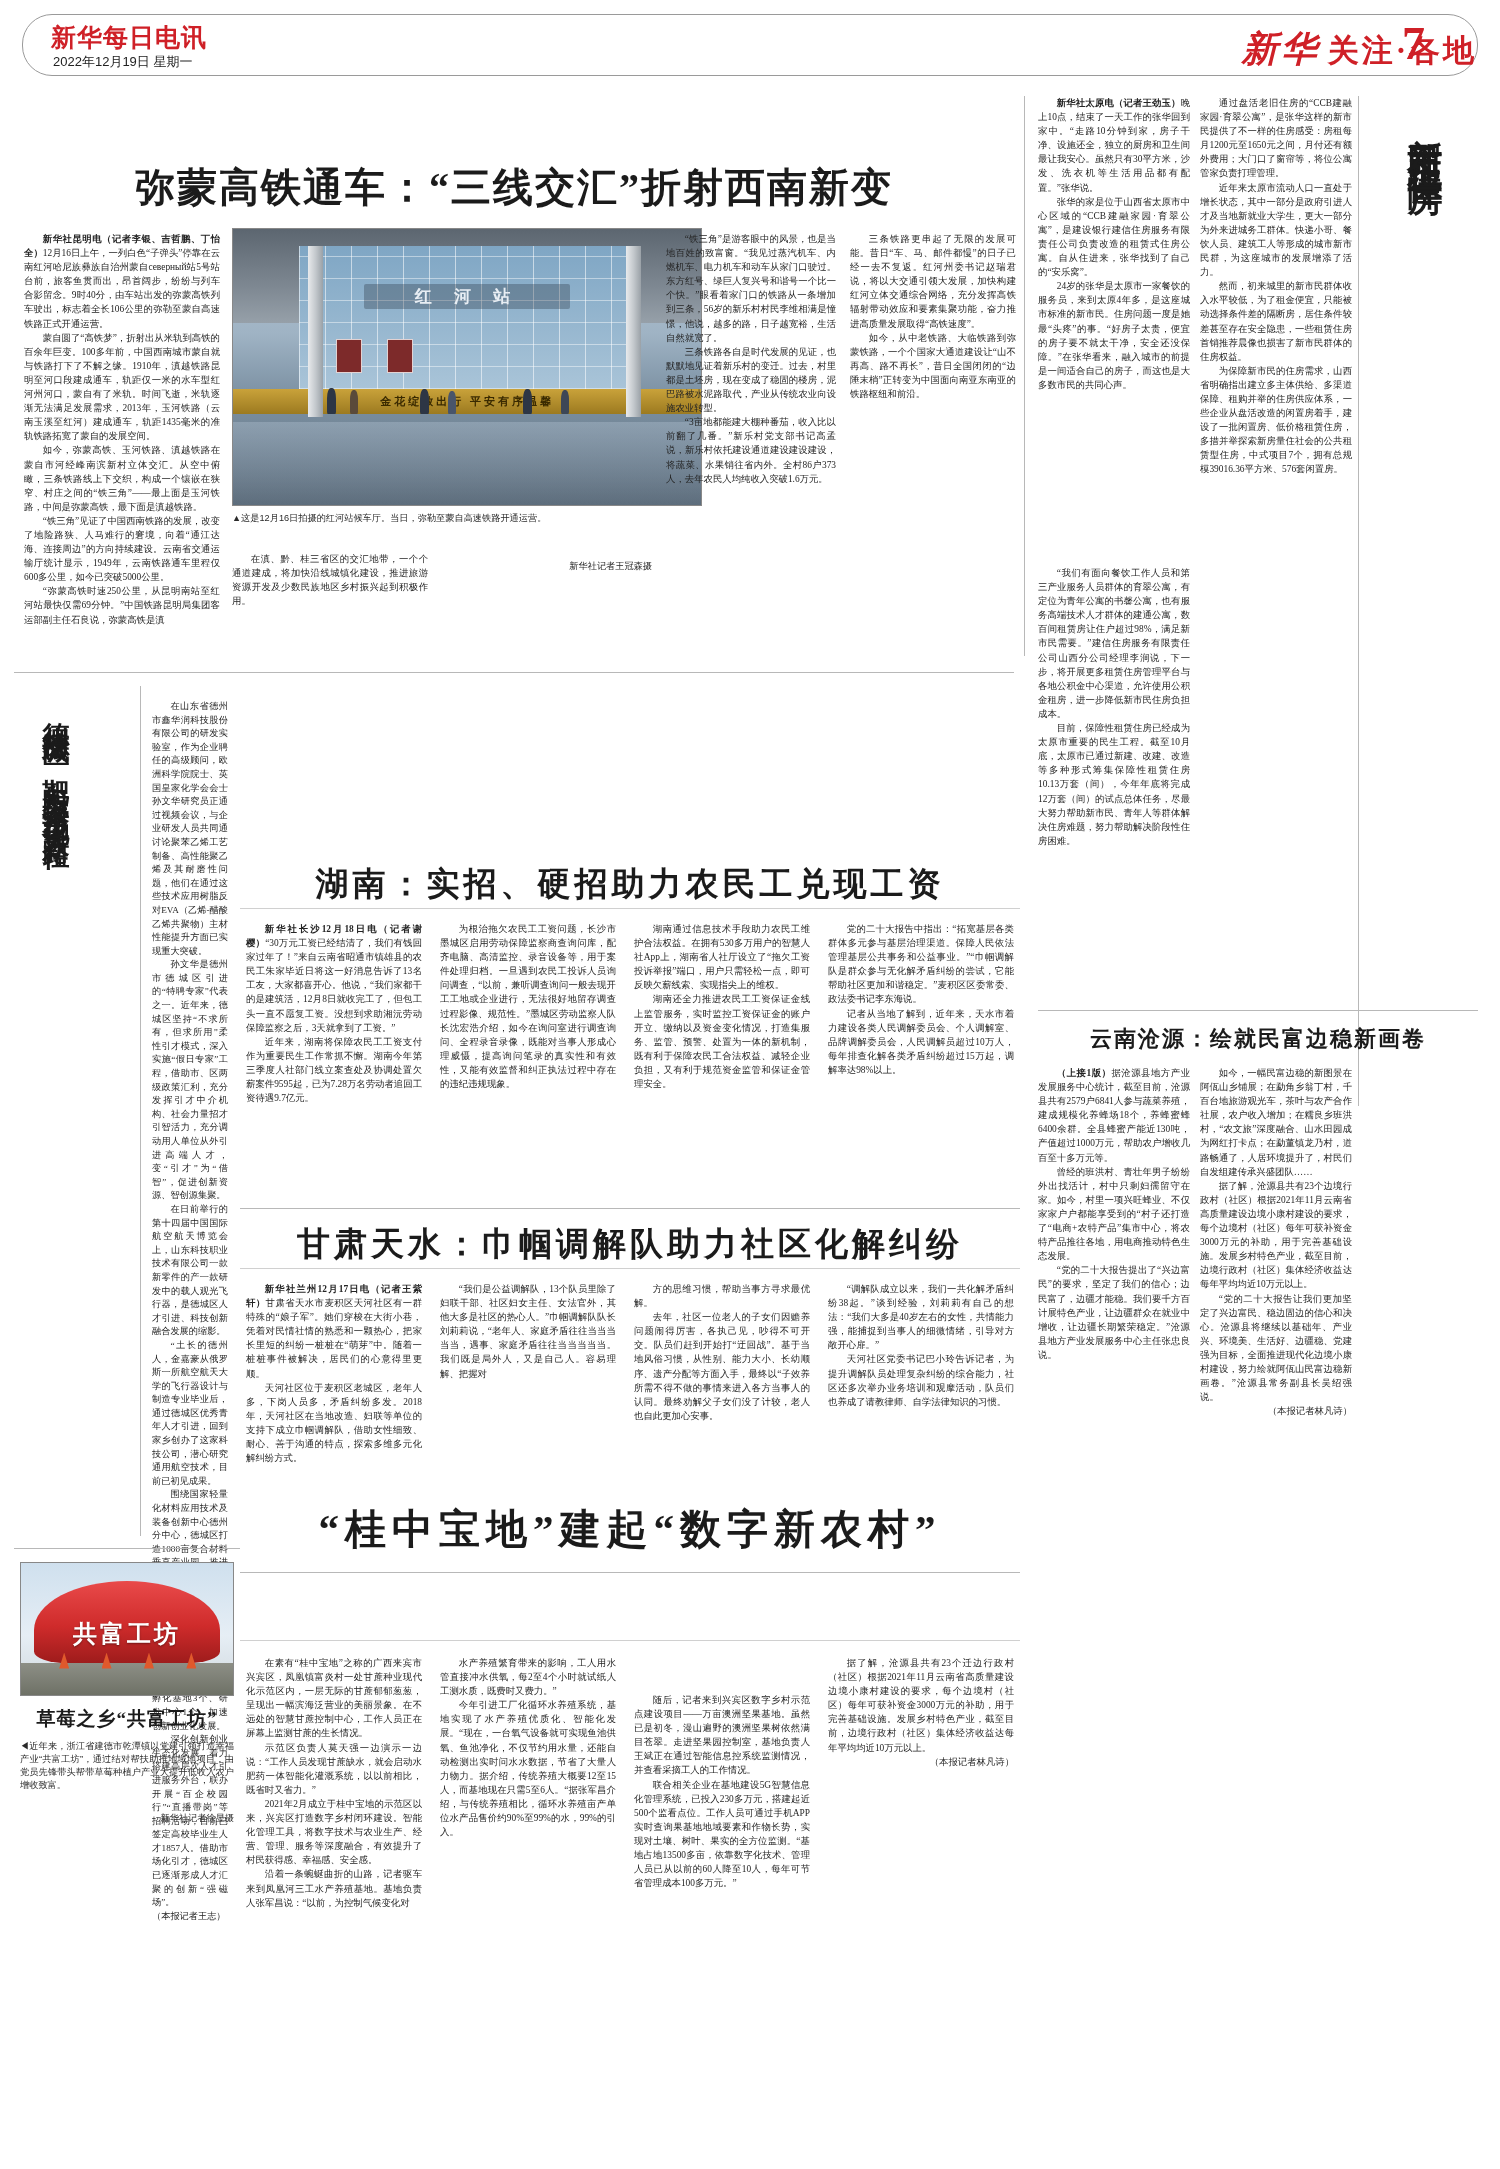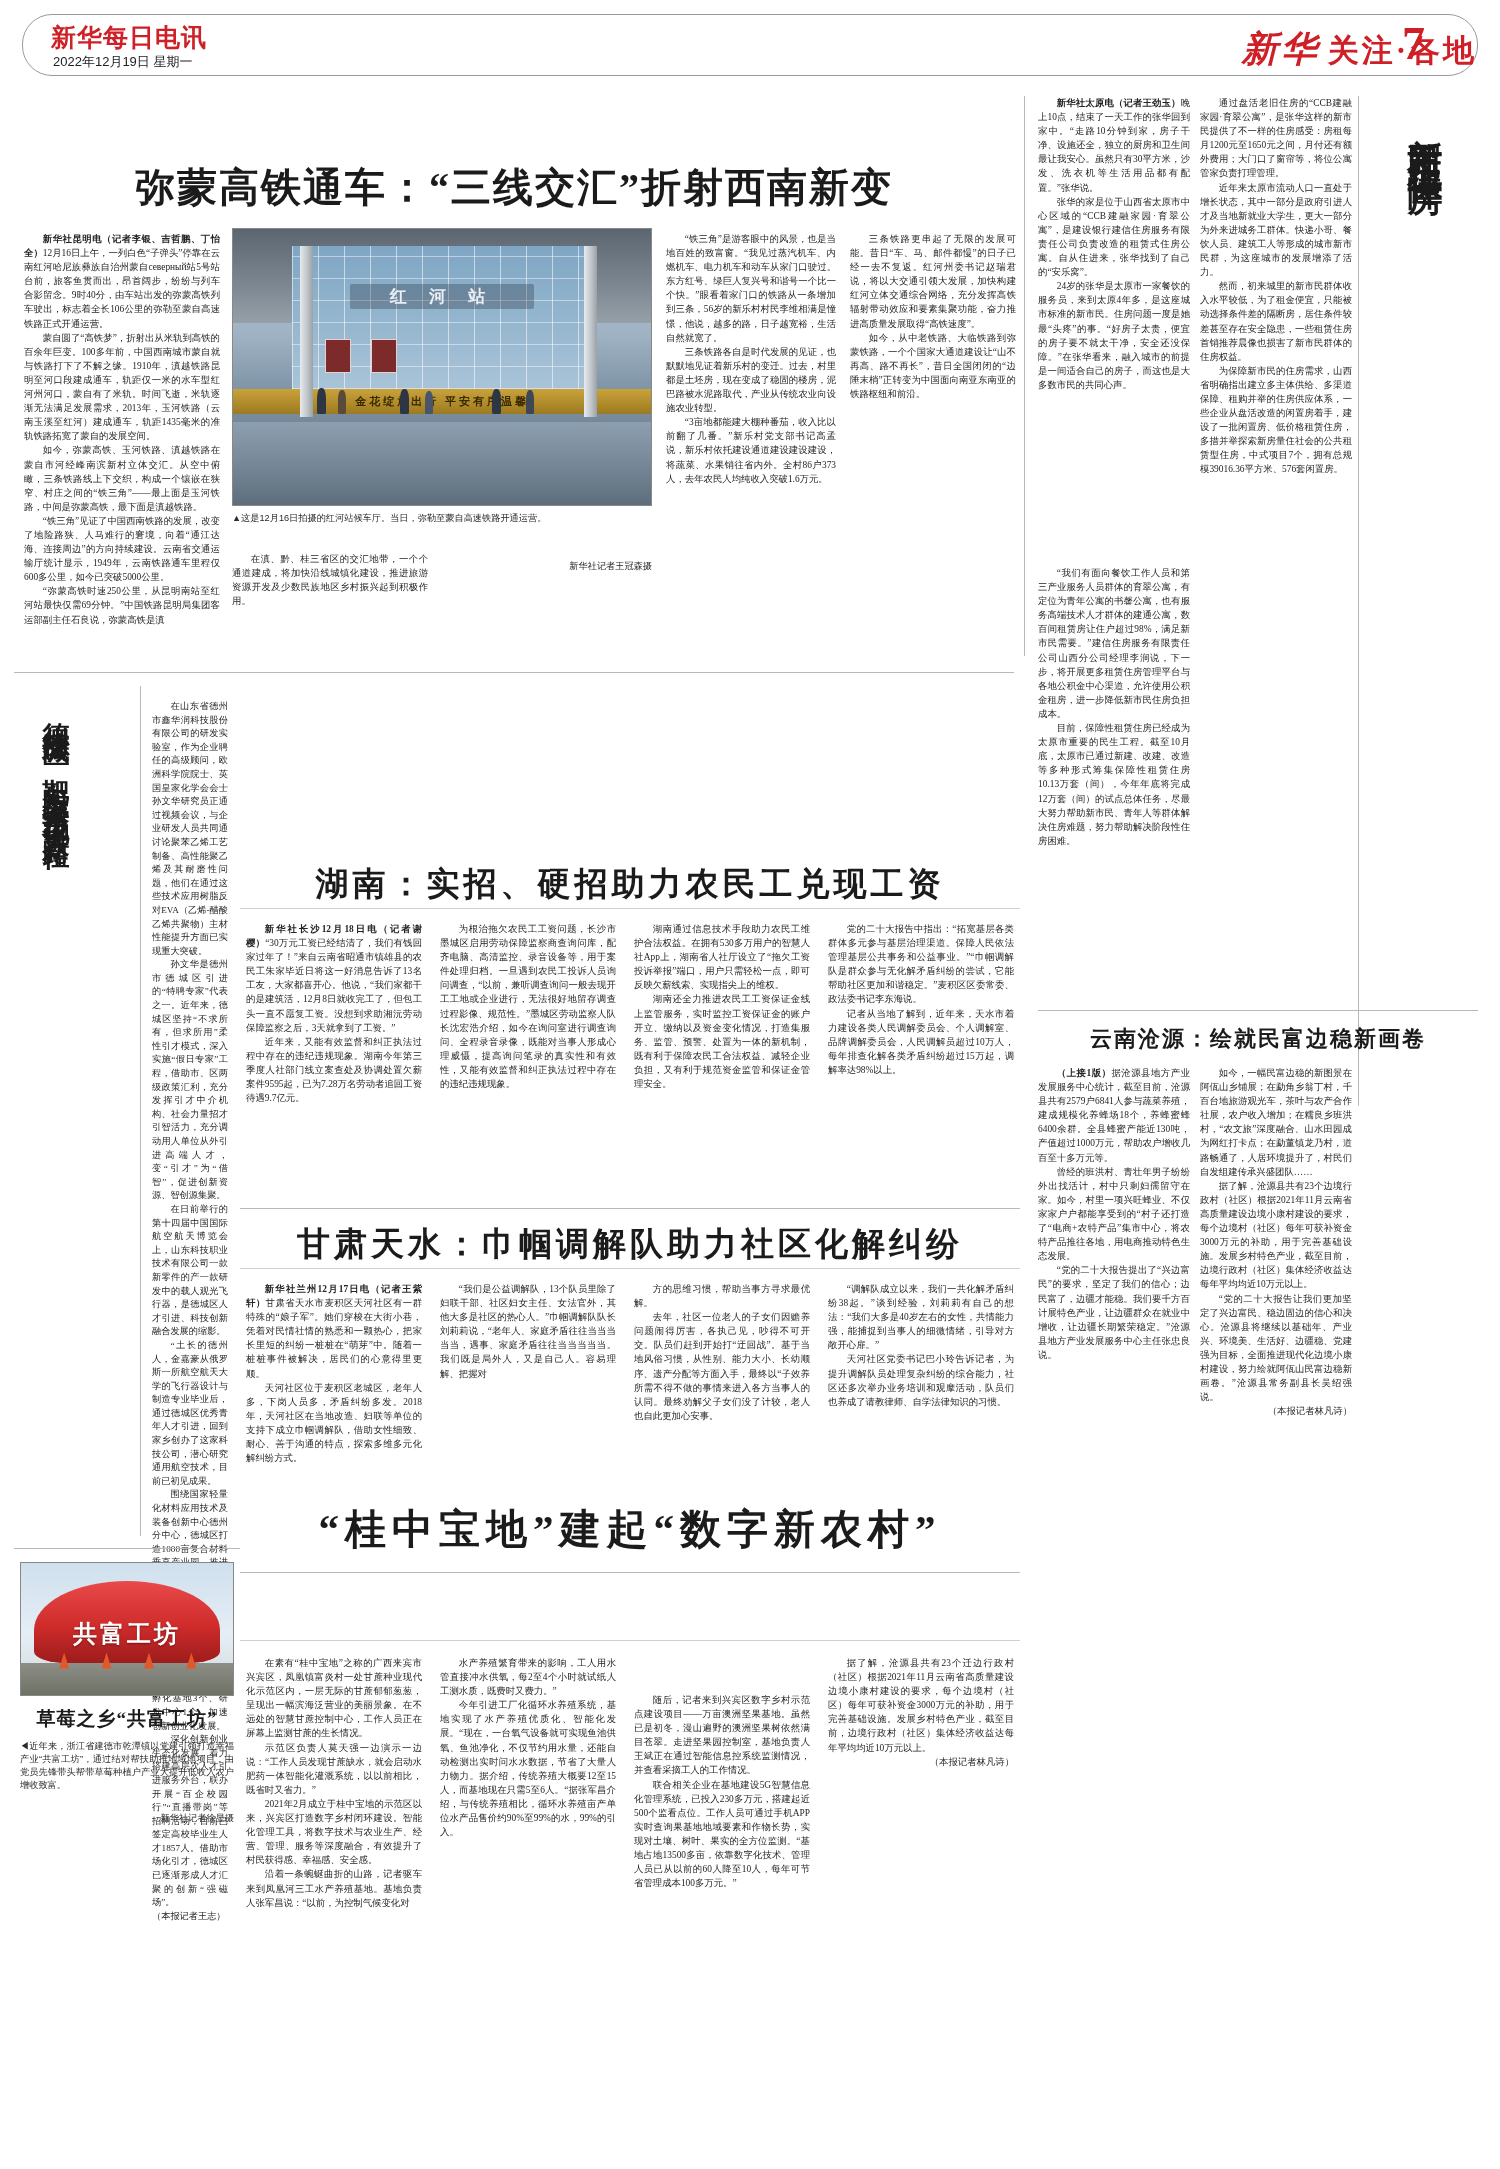--- a/index.html
+++ b/index.html
@@ -193,21 +193,21 @@
 <div class="hl-main" style="position:absolute; left:14px; top:160px; width:1000px; font-size:40px;">弥蒙高铁通车：“三线交汇”折射西南新变</div>
 
 <div class="body-col" style="position:absolute; left:24px; top:232px; width:196px; height:430px;">
   <p><span class="lead">新华社昆明电（记者李银、吉哲鹏、丁怡全）</span><span>12月16日上午，一列白色“子弹头”停靠在云南红河哈尼族彝族自治州蒙自северный站5号站台前，旅客鱼贯而出，昂首阔步，纷纷与列车合影留念。9时40分，由车站出发的弥蒙高铁列车驶出，标志着全长106公里的弥勒至蒙自高速铁路正式开通运营。</span></p>
   <p>蒙自圆了“高铁梦”，折射出从米轨到高铁的百余年巨变。100多年前，中国西南城市蒙自就与铁路打下了不解之缘。1910年，滇越铁路昆明至河口段建成通车，轨距仅一米的水车型红河州河口，蒙自有了米轨。时间飞逝，米轨逐渐无法满足发展需求，2013年，玉河铁路（云南玉溪至红河）建成通车，轨距1435毫米的准轨铁路拓宽了蒙自的发展空间。</p>
   <p>如今，弥蒙高铁、玉河铁路、滇越铁路在蒙自市河经峰南滨新村立体交汇。从空中俯瞰，三条铁路线上下交织，构成一个镶嵌在狭窄、村庄之间的“铁三角”——最上面是玉河铁路，中间是弥蒙高铁，最下面是滇越铁路。</p>
   <p>“铁三角”见证了中国西南铁路的发展，改变了地险路狭、人马难行的窘境，向着“通江达海、连接周边”的方向持续建设。云南省交通运输厅统计显示，1949年，云南铁路通车里程仅600多公里，如今已突破5000公里。</p>
   <p>“弥蒙高铁时速250公里，从昆明南站至红河站最快仅需69分钟。”中国铁路昆明局集团客运部副主任石良说，弥蒙高铁是滇</p>
 </div>
 
-<div class="photo" style="left:232px; top:228px; width:420px; height:278px; border:1px solid #888;">
+<div class="photo" style="left:232px; top:228px; width:470px; height:278px; border:1px solid #888;">
   <div class="station-sky"></div>
   <div class="station-ceiling"></div>
   <div class="station-glass"></div>
   <div class="station-sign" style="display:flex;align-items:center;justify-content:center;color:#e8eef4;font-size:17px;letter-spacing:9px;font-weight:bold;">
     <span>红 河 站</span>
   </div>
   <div class="station-band" style="display:flex;align-items:center;justify-content:center;color:#3a2a00;font-size:11px;letter-spacing:3px;font-weight:bold;">
     <span>金花绽放出行 平安有序温馨</span>
   </div>
   <div class="station-pillar" style="left:16%;"></div>
@@ -303,21 +303,21 @@
 </div>
 <div class="hl-sec" style="position:absolute; left:14px; top:1706px; width:226px; font-size:19px; letter-spacing:1px;">草莓之乡“共富工坊”</div>
 <div class="caption" style="position:absolute; left:20px; top:1740px; width:214px; text-align:justify;">◀近年来，浙江省建德市乾潭镇以党建引领打造幸福产业“共富工坊”，通过结对帮扶助推地域地项目，由党员先锋带头帮带草莓种植户产业大提升低收入农户增收致富。</div>
 <div class="credit" style="position:absolute; left:20px; top:1812px; width:214px;">新华社记者徐昱摄</div>
 
 <div class="hl-sec-lg" style="position:absolute; left:240px; top:862px; width:780px;">湖南：实招、硬招助力农民工兑现工资</div>
 <div class="rule rule-h" style="left:240px; top:908px; width:780px; background:#d0d0d0;"></div>
 
 <div class="body-col" style="position:absolute; left:246px; top:922px; width:176px; height:270px;">
   <p><span class="lead">新华社长沙12月18日电（记者谢樱）</span><span>“30万元工资已经结清了，我们有钱回家过年了！”来自云南省昭通市镇雄县的农民工朱家毕近日将这一好消息告诉了13名工友，大家都喜开心。他说，“我们家都干的是建筑活，12月8日就收完工了，但包工头一直不愿复工资。没想到求助湘沅劳动保障监察之后，3天就拿到了工资。”</span></p>
-  <p>近年来，又能有效监督和纠正执法过程中存在的违纪违规现象。湖南今年第三季度人社部门线立案查处及协调处置欠薪案件9595起，已为7.28万名劳动者追回工资待遇9.7亿元。</p>
+  <p>近年来，湖南将保障农民工工资支付作为重要民生工作常抓不懈。湖南今年第三季度人社部门线立案查处及协调处置欠薪案件9595起，已为7.28万名劳动者追回工资待遇9.7亿元。</p>
 </div>
 <div class="body-col" style="position:absolute; left:440px; top:922px; width:176px; height:270px;">
   <p>为根治拖欠农民工工资问题，长沙市墨城区启用劳动保障监察商查询问库，配齐电脑、高清监控、录音设备等，用于案件处理归档。一旦遇到农民工投诉人员询问调查，“以前，兼听调查询问一般去现开工工地或企业进行，无法很好地留存调查过程影像、规范性。”墨城区劳动监察人队长沈宏浩介绍，如今在询问室进行调查询问、全程录音录像，既能对当事人形成心理威慑，提高询问笔录的真实性和有效性，又能有效监督和纠正执法过程中存在的违纪违规现象。</p>
 </div>
 <div class="body-col" style="position:absolute; left:634px; top:922px; width:176px; height:270px;">
   <p>湖南通过信息技术手段助力农民工维护合法权益。在拥有530多万用户的智慧人社App上，湖南省人社厅设立了“拖欠工资投诉举报”端口，用户只需轻松一点，即可反映欠薪线索、实现指尖上的维权。</p>
   <p>湖南还全力推进农民工工资保证金线上监管服务，实时监控工资保证金的账户开立、缴纳以及资金变化情况，打造集服务、监管、预警、处置为一体的新机制，既有利于保障农民工合法权益、减轻企业负担，又有利于规范资金监管和保证金管理安全。</p>
 </div>
 <div class="body-col" style="position:absolute; left:828px; top:922px; width:186px; height:270px;">
   <p>党的二十大报告中指出：“拓宽基层各类群体多元参与基层治理渠道。保障人民依法管理基层公共事务和公益事业。”“巾帼调解队是群众参与无化解矛盾纠纷的尝试，它能帮助社区更加和谐稳定。”麦积区区委常委、政法委书记李东海说。</p>

